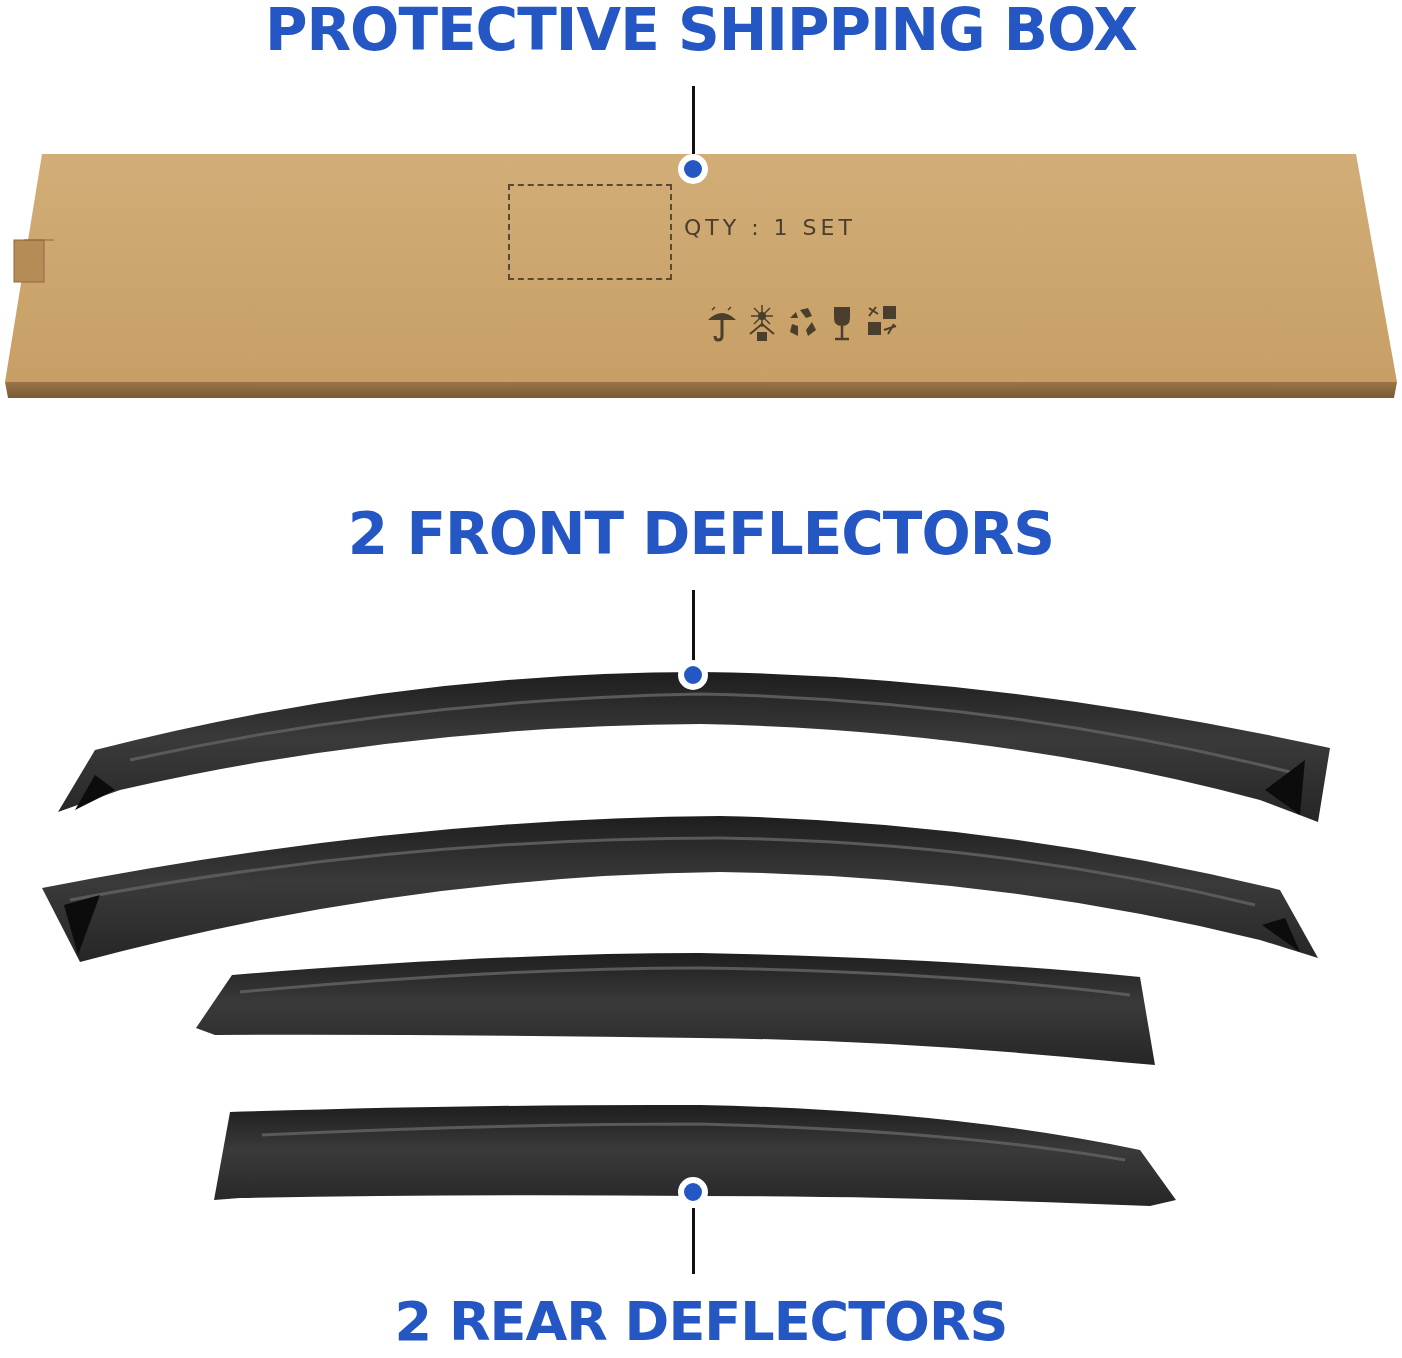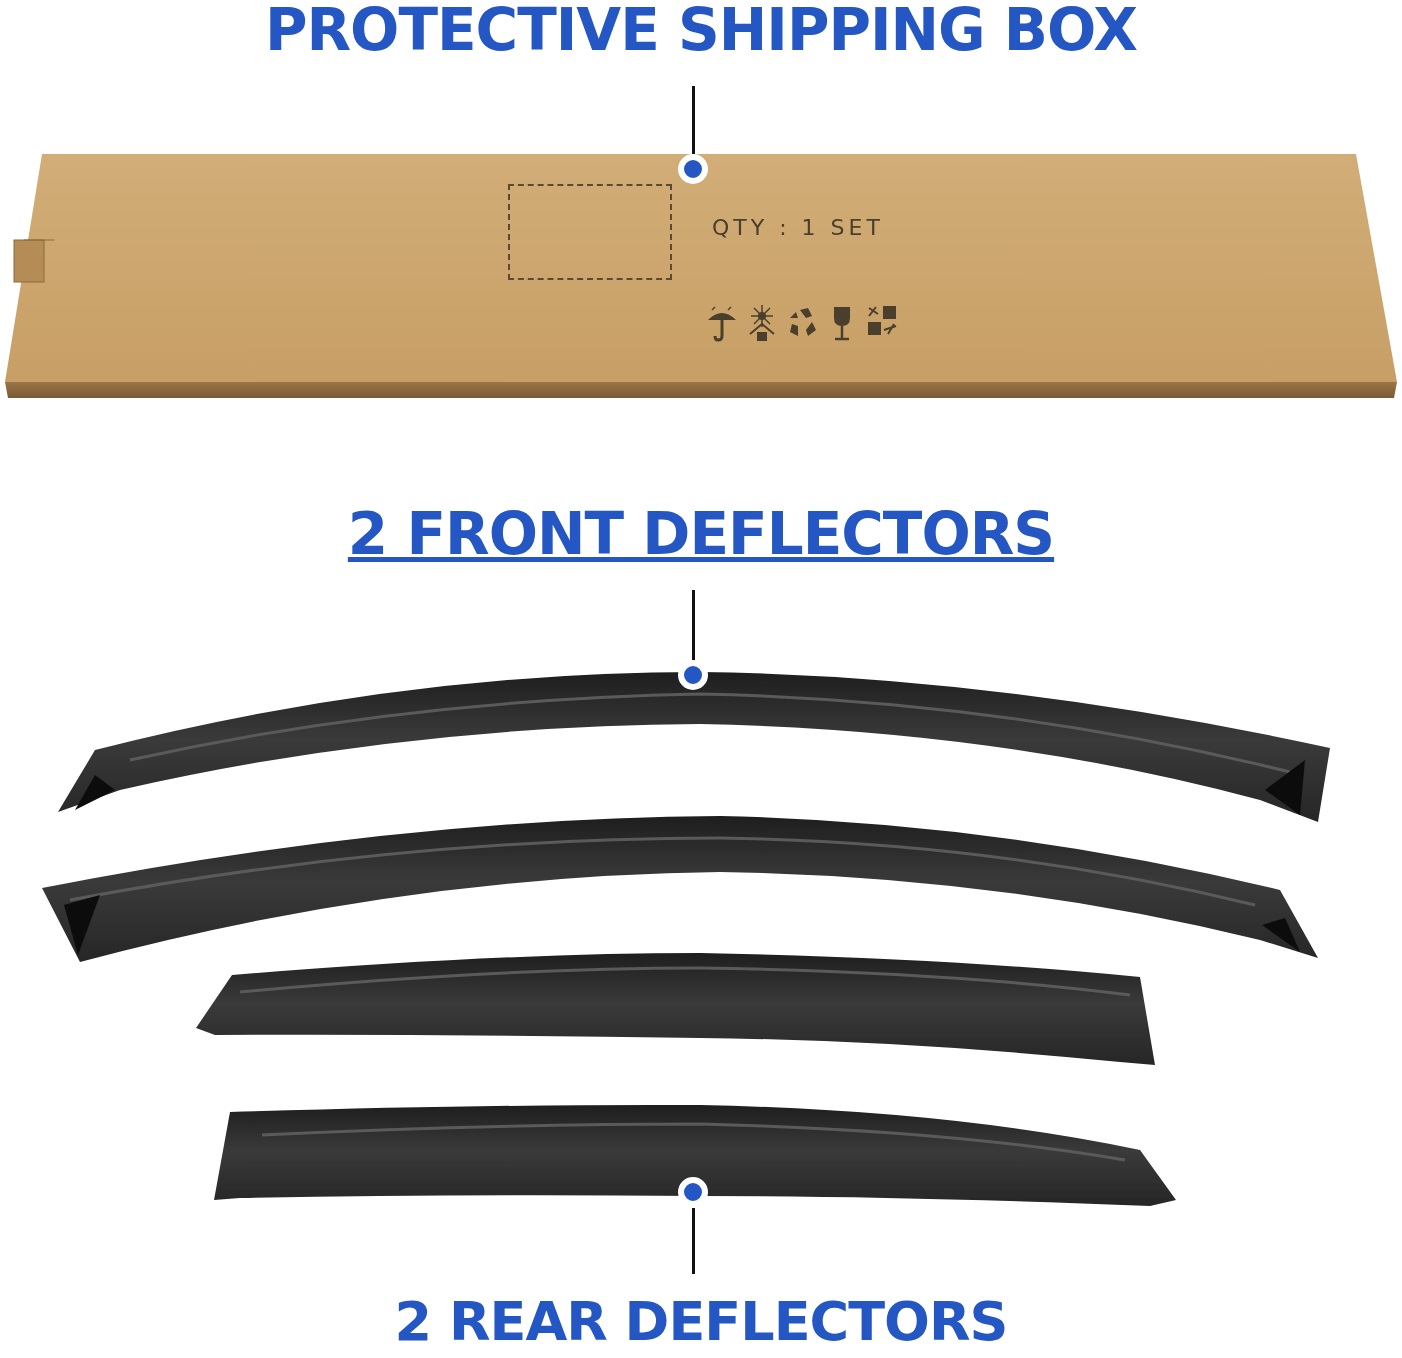--- a/index.html
+++ b/index.html
@@ -3,29 +3,29 @@
   <meta charset="utf-8">
   <style>
     html, body { margin: 0; padding: 0; background: #ffffff; }
     body { width: 1402px; height: 1358px; position: relative; overflow: hidden; font-family: "Liberation Sans", sans-serif; }
     .heading {
       position: absolute; left: 0; width: 1402px; text-align: center;
       font-family: "DejaVu Sans", sans-serif; font-weight: bold;
       color: #2456c4; letter-spacing: -1px; white-space: nowrap;
     }
     #h-box { top: -4px; font-size: 58px; }
-    #h-front { top: 500px; font-size: 58px; text-decoration: underline; }
+    #h-front { top: 500px; font-size: 58px; }
     #h-rear { top: 1290px; font-size: 54px; }
     .leader { position: absolute; width: 3px; background: #111; }
     .dot {
       position: absolute; width: 18px; height: 18px; border-radius: 50%;
       background: #2456c4; border: 6px solid #ffffff;
     }
     .qty {
-      position: absolute; left: 712px; top: 215px; font-size: 22px;
+      position: absolute; left: 684px; top: 215px; font-size: 22px;
       letter-spacing: 4px; color: #4a3e2c; font-family: "DejaVu Sans", sans-serif;
     }
     .dashbox {
       position: absolute; left: 508px; top: 184px; width: 160px; height: 92px;
       border: 2px dashed #5a4a33;
     }
     .symbols { position: absolute; left: 706px; top: 304px; display: flex; gap: 8px; }
     .sym { width: 32px; height: 38px; display: block; }
     svg.parts { position: absolute; left: 0; top: 0; }
   </style>

